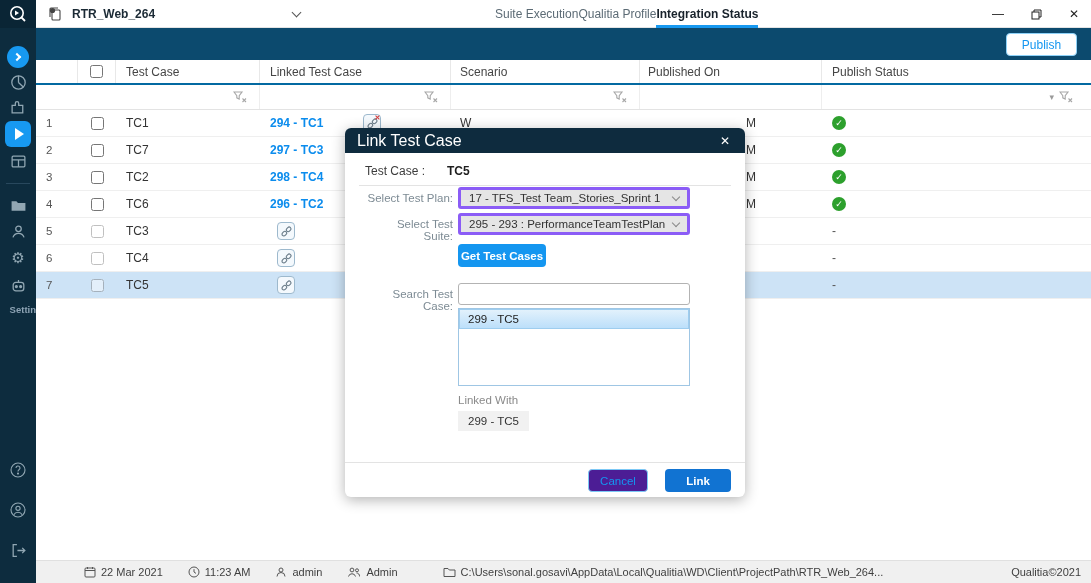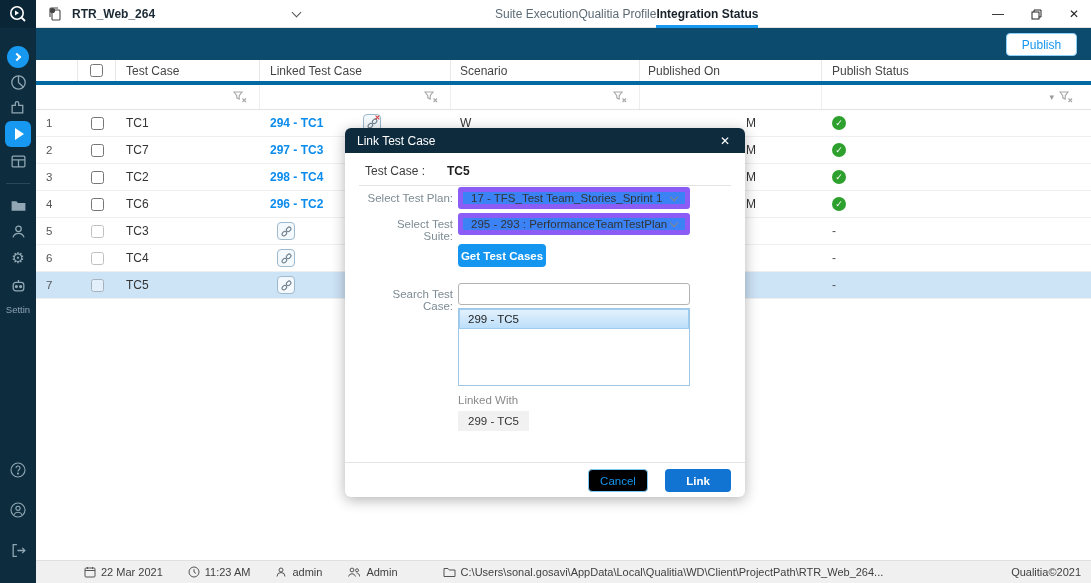--- a/index.html
+++ b/index.html
@@ -9,21 +9,21 @@
   
   .sidebar { position:absolute; left:0; top:0; width:36px; height:583px; background:#0d2c3e; z-index:20; }
   .logo-cell { position:absolute; left:0; top:0; width:36px; height:28px; background:#0a2535; display:flex; align-items:center; justify-content:center; }
   .side-icon { position:absolute; left:0; width:36px; height:24px; display:flex; align-items:center; justify-content:center; color:#91a7b3; cursor:pointer; }
   .side-icon svg { display:block; }
   .active-tile { position:absolute; left:5px; top:121px; width:26px; height:26px; background:#1799f1; border-radius:6px; display:flex; align-items:center; justify-content:center; cursor:pointer; }
   .play-tri { width:0; height:0; border-left:9px solid #fff; border-top:6px solid transparent; border-bottom:6px solid transparent; margin-left:2px; }
   .expand-circle { position:absolute; left:7px; top:46px; width:22px; height:22px; border-radius:50%; background:#1799f1; display:flex; align-items:center; justify-content:center; cursor:pointer; }
   .chev-right { width:6px; height:6px; border-right:2px solid #fff; border-top:2px solid #fff; transform:rotate(45deg); margin-left:-2px; }
   .side-divider { position:absolute; left:6px; top:183px; width:24px; height:1px; background:#28485d; }
-  .side-label { position:absolute; left:0; top:304px; width:36px; text-align:center; font-size:9.5px; color:#8da3b4; overflow:hidden; white-space:nowrap; }
+  .side-label { position:absolute; left:0; top:304px; width:36px; text-align:right; font-size:9.5px; color:#8da3b4; overflow:hidden; white-space:nowrap;font-weight:bold; }
 
   
   .topbar { position:absolute; left:36px; top:0; width:1055px; height:28px; background:#fff; border-bottom:1px solid #e4e4e4; z-index:15; }
   .project-sel { position:absolute; left:10px; top:0; height:28px; display:flex; align-items:center; gap:8px; cursor:pointer;justify-content:space-between; }
   .project-name { font-weight:bold; font-size:12px; color:#1b2a35; }
   .proj-chev { width:7px; height:7px; border-right:1.5px solid #555; border-bottom:1.5px solid #555; transform:rotate(45deg); margin-left:130px; margin-top:-3px; }
   .tabs { position:absolute; left:459px; top:0; height:28px; display:flex; }
   .tab { height:28px; display:flex; align-items:center; font-size:12px; color:#5c6b75; cursor:pointer; border-bottom:3px solid transparent; padding-top:3px; }
   .tab.active { color:#18222b; font-weight:bold; border-bottom:3px solid #1799f1; }
   .win-controls { position:absolute; right:6px; top:0; height:28px; display:flex; align-items:center; gap:16px; }
@@ -36,21 +36,21 @@
   
   .grid { position:absolute; left:36px; top:60px; width:1055px; height:500px; background:#fff; }
   .grow { display:flex; width:100%; }
   .c-num   { width:42px; }
   .c-cb    { width:38px; display:flex; align-items:center; justify-content:center; }
   .c-test  { width:144px; padding-left:10px; }
   .c-link  { width:191px; padding-left:10px; display:flex; align-items:center; gap:10px; }
   .c-scen  { width:189px; padding-left:9px; }
   .c-pub   { width:182px; padding-left:8px; }
   .c-status{ flex:1; padding-left:10px; }
-  .ghead { height:25px; border-bottom:4px solid #0369a1; align-items:center; color:#454545; }
+  .ghead { height:25px; border-bottom:2px solid #0369a1; align-items:center; color:#454545; }
   .ghead > div { height:100%; display:flex; align-items:center; border-right:1px solid #e8e8e8; }
   .ghead > .c-status { border-right:none; }
   .gfilter { height:25px; border-bottom:1px solid #e3e3e3; align-items:center; }
   .gfilter > div { height:100%; display:flex; align-items:center; justify-content:flex-end; padding-right:12px; border-right:1px solid #eee; gap:5px; }
   .gfilter > .c-status { border-right:none; padding-right:18px; }
   .gfilter > .c-num, .gfilter > .c-cb { border-right:none; }
   .trow { height:27px; border-bottom:1px solid #efefef; align-items:center; }
   .trow > div { height:100%; display:flex; align-items:center; }
   .trow.selected { background:#cde3f6; }
   .c-num { color:#555; padding-left:10px; font-size:11.5px; }
@@ -63,37 +63,37 @@
   .lnk-solo { margin-left:7px; }
   .status-ok { width:14px; height:14px; border-radius:50%; background:#2da02d; color:#fff; font-size:9px; display:flex; align-items:center; justify-content:center; }
   .dash { color:#555; }
   .sliver { color:#333; }
   .pubsliver { margin-left:98px; }
   .filter-caret { color:#9a9a9a; font-size:9px; }
 
   
   .modal { position:absolute; left:345px; top:128px; width:400px; height:369px; background:#fff; border-radius:6px; box-shadow:0 3px 14px rgba(0,0,0,.3); z-index:30; }
   .modal-header { height:25px; background:#0e2b3e; border-radius:6px 6px 0 0; display:flex; align-items:center; padding:0 12px; }
-  .modal-title { color:#fff; font-size:12px; }
+  .modal-title { color:#fff; font-size:16px; }
   .modal-close { margin-left:auto; color:#fff; font-size:12px; cursor:pointer; width:16px; text-align:center; }
   .tc-row { position:absolute; left:20px; top:36px; font-size:12px; color:#3c3c3c; }
   .tc-val { font-weight:bold; color:#1e1e1e; margin-left:22px; }
   .m-divider { position:absolute; left:14px; right:14px; top:57px; height:1px; background:#e3e3e3; }
   .m-label { position:absolute; left:20px; width:88px; text-align:right; font-size:11.5px; color:#7d8b94; }
-  .m-select { position:absolute; left:113px; width:232px; height:22px; border:5px solid #8b5cf6; border-radius:3px; background:#3b82f6; display:flex; align-items:center; padding:0 8px; font-size:11.5px; color:#333; cursor:pointer; }
+  .m-select { position:absolute; left:113px; width:232px; height:22px; border:3px solid #8b5cf6; border-radius:3px; background:#e5e5e5; display:flex; align-items:center; padding:0 8px; font-size:11.5px; color:#333; cursor:pointer; }
   .m-select .chev { margin-left:auto; width:6px; height:6px; border-right:1.3px solid #888; border-bottom:1.3px solid #888; transform:rotate(45deg); margin-top:-3px; }
   .get-btn { position:absolute; left:113px; top:116px; width:88px; height:23px; background:#1496f0; border:none; border-radius:4px; color:#fff; font-size:11.5px; font-weight:bold; display:flex; align-items:center; justify-content:center; cursor:pointer; }
   .m-input { position:absolute; left:113px; top:155px; width:232px; height:22px; border:1px solid #b3b3b3; border-radius:3px; font-size:11.5px; padding:0 6px; font-family:"Liberation Sans", sans-serif; }
   .m-list { position:absolute; left:113px; top:180px; width:232px; height:78px; border:1px solid #9fc6e4; background:#fff; overflow:hidden; }
   .m-list-item { height:20px; display:flex; align-items:center; padding:0 8px; font-size:11.5px; color:#222; cursor:pointer; }
   .m-list-item.sel { background:linear-gradient(#e2f1fc, #bcdffa); border:1px solid #9ecdef; }
   .linked-label { position:absolute; left:113px; top:266px; font-size:11.5px; color:#8a8a8a; }
   .chip { position:absolute; left:113px; top:283px; height:20px; background:#f1f1f1; padding:0 10px; display:flex; align-items:center; font-size:11.5px; color:#333; }
   .m-footer-line { position:absolute; left:0; right:0; top:334px; height:1px; background:#e3e3e3; }
-  .cancel-btn { position:absolute; left:243px; top:341px; width:60px; height:23px; background:#000000; border:1px solid #7cc9f6; border-radius:4px; color:#1496f0; font-size:11.5px; display:flex; align-items:center; justify-content:center; cursor:pointer; }
+  .cancel-btn { position:absolute; left:243px; top:341px; width:60px; height:23px; background:#4c1d95; border:1px solid #7cc9f6; border-radius:4px; color:#1496f0; font-size:11.5px; display:flex; align-items:center; justify-content:center; cursor:pointer; }
   .link-btn { position:absolute; left:320px; top:341px; width:66px; height:23px; background:#1173d2; border:none; border-radius:4px; color:#fff; font-size:11.5px; font-weight:bold; display:flex; align-items:center; justify-content:center; cursor:pointer; }
 
   
   .statusbar { position:absolute; left:36px; top:560px; width:1055px; height:23px; background:#f0f0f0; border-top:1px solid #e0e0e0; display:flex; align-items:center; font-size:11px; color:#3f3f3f; padding-left:48px; gap:7px; }
   .sb-item { display:flex; align-items:center; gap:5px; margin-right:18px; color:#3f3f3f; }
   .sb-item svg { display:block; color:#555; }
   .sb-copy { position:absolute; right:10px; color:#3f3f3f; }
 </style>
 </head>
 <body>

